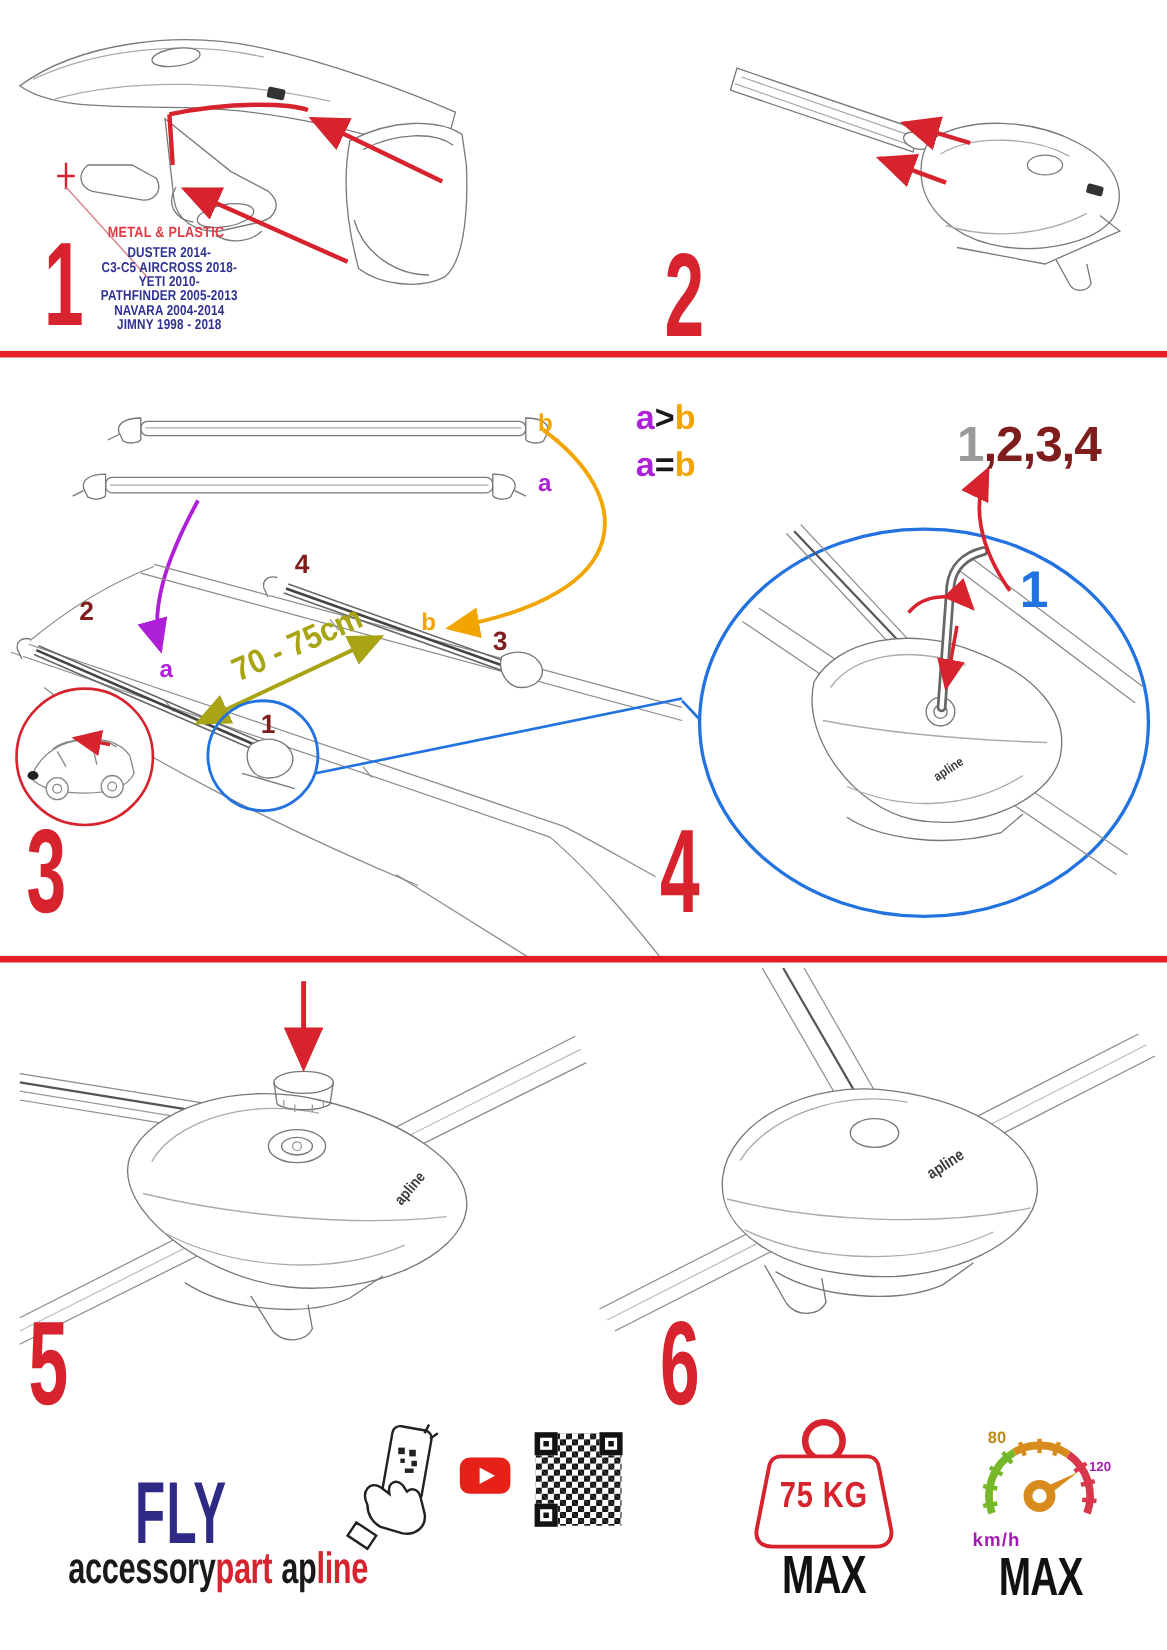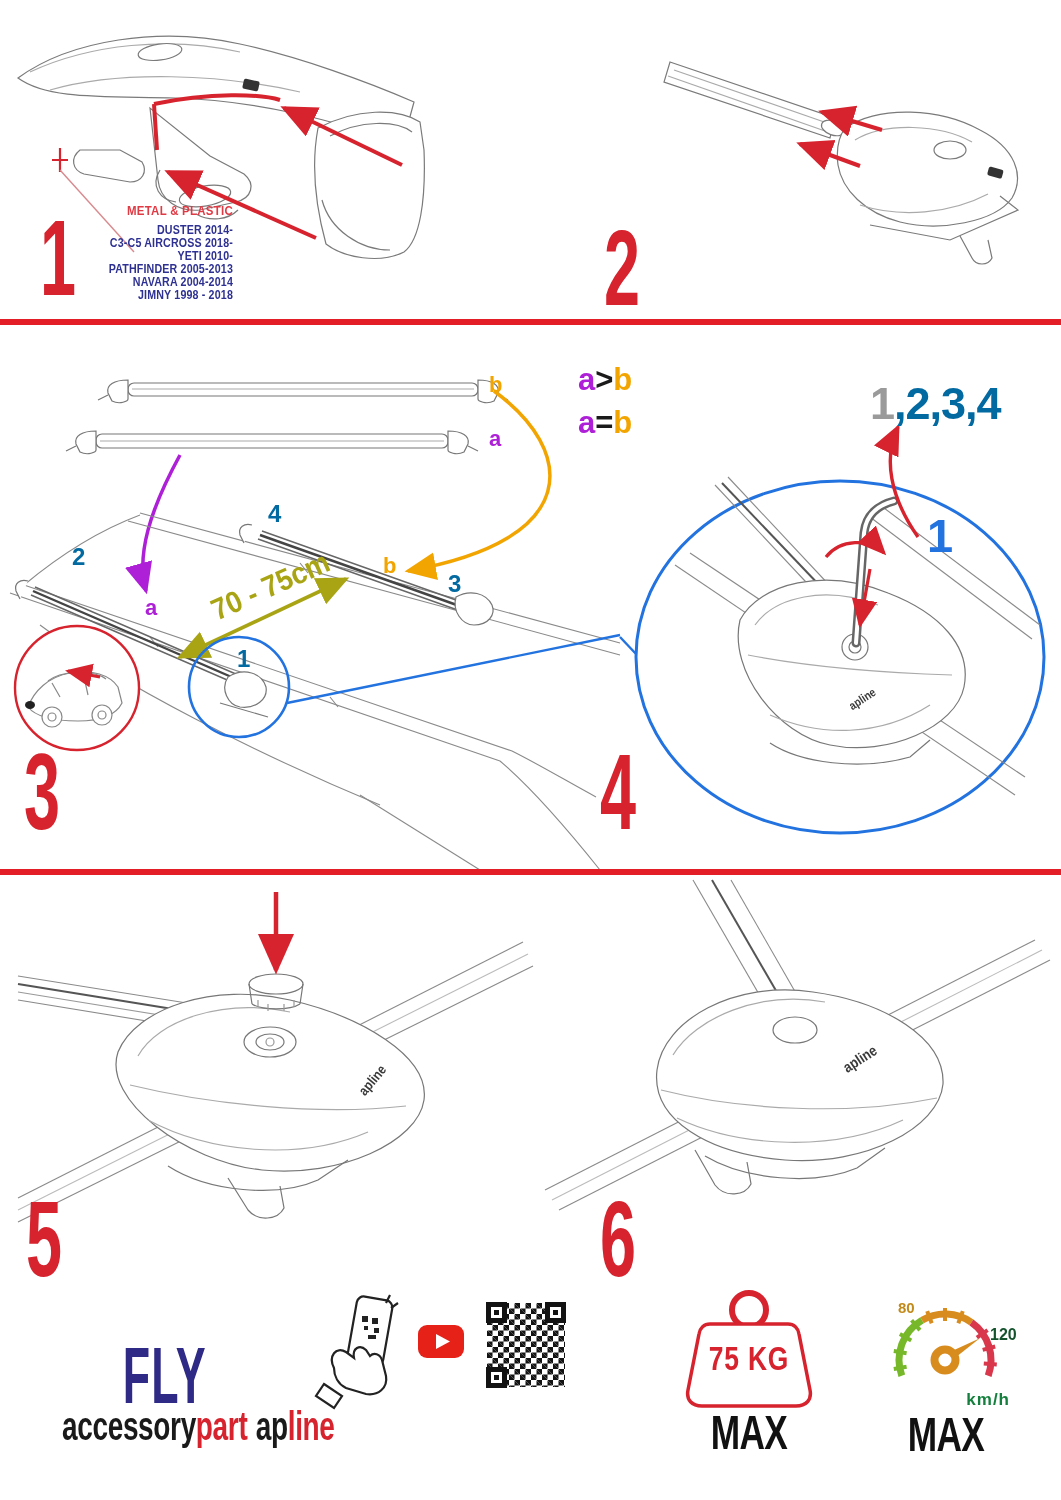--- a/index.html
+++ b/index.html
@@ -2,49 +2,49 @@
 <html><head>
 <meta charset="utf-8">
 <style>
   html,body{margin:0;padding:0;background:#fff}
   .sheet{position:relative;width:1061px;height:1500px;background:#fff;overflow:hidden;
          font-family:"Liberation Sans",sans-serif;color:#1a1a1a}
   svg.draw{position:absolute;overflow:visible}
   .divider{position:absolute;left:0;width:1061px;height:6px;background:#e31e26}
   .stepnum{position:absolute;font-size:108px;font-weight:700;line-height:.85;color:#d6232e;
            transform:scaleX(.6);transform-origin:0 0;white-space:nowrap}
-  .spec{position:absolute;left:40px;top:203px;width:193px;text-align:right}
+  .spec{position:absolute;left:40px;top:203px;width:193px;text-align:center}
   .spec-head{color:#e03a44;font-weight:700;font-size:13.5px;letter-spacing:.3px;
              transform:scaleX(.85);transform-origin:100% 0;margin-bottom:5px}
   .spec-lines div{color:#2e3192;font-weight:700;font-size:13px;line-height:1.0;letter-spacing:.2px}
   .spec-lines{transform:scaleX(.82);transform-origin:100% 0}
   .lbl{position:absolute;font-weight:700;white-space:nowrap}
-  .blue{color:#0369a1}.purple{color:#ae1fd8}.orange{color:#f2a500}.grayc{color:#9a9a9a}
+  .blue{color:#7f1d1d}.purple{color:#ae1fd8}.orange{color:#f2a500}.grayc{color:#9a9a9a}
   .f24{font-size:24px}.f22{font-size:22px}
   .legend{position:absolute;left:578px;top:358px;font-size:31px;font-weight:700;line-height:1.4}
   .legend .op{color:#1a1a1a}
   .measure{position:absolute;left:206px;top:596px;font-size:30px;font-weight:700;color:#a8a414;
            transform:rotate(-24deg) scaleX(.92);transform-origin:0 0;white-space:nowrap}
   .seq{position:absolute;left:870px;top:378px;font-size:45px;font-weight:700;letter-spacing:-1px;white-space:nowrap}
   .big1{position:absolute;left:927px;top:508px;font-size:47px;font-weight:700;color:#2272e0}
   .apline-tag{position:absolute;font-weight:700;color:#3a3a3a;white-space:nowrap;letter-spacing:0}
   .fly{position:absolute;left:92px;top:1336px;width:140px;text-align:center;font-size:80px;font-weight:700;
        color:#2e2a85;transform:scaleX(.56);transform-origin:50% 0;line-height:1;letter-spacing:2px}
   .brandline{position:absolute;left:62px;top:1406px;font-size:40px;font-weight:700;letter-spacing:-.5px;
              transform:scaleX(.7);transform-origin:0 0;white-space:nowrap;color:#1a1a1a;line-height:1}
   .brandline .red{color:#d6232e}
   .brandline .gap{display:inline-block;width:12px}
   .kg{position:absolute;left:688px;top:1342px;width:122px;text-align:center;font-size:33px;font-weight:700;
       color:#d6232e;transform:scaleX(.8);transform-origin:50% 0;letter-spacing:1px;line-height:1}
   .maxlabel{position:absolute;text-align:center;font-size:49px;font-weight:700;color:#111;
             transform:scaleX(.72);transform-origin:50% 0;letter-spacing:-1px;line-height:1}
-  .kmh{position:absolute;left:884px;top:1390px;width:126px;text-align:right;font-size:17px;font-weight:700;
-       color:#15803d;letter-spacing:1px}
+  .kmh{position:absolute;left:884px;top:1390px;width:126px;text-align:left;font-size:17px;font-weight:700;
+       color:#a21caf;letter-spacing:1px}
   .g60{position:absolute;left:898px;top:1299px;font-size:15px;font-weight:700;color:#c28a1b}
-  .g120{position:absolute;left:990px;top:1326px;font-size:16px;font-weight:700;color:#14532d}
+  .g120{position:absolute;left:990px;top:1326px;font-size:12px;font-weight:700;color:#a21caf}
   .qr{position:absolute;left:487px;top:1303px;width:78px;height:84px;
       background-image:linear-gradient(45deg,#131313 26%,transparent 26%,transparent 74%,#131313 74%),
                        linear-gradient(45deg,#131313 26%,transparent 26%,transparent 74%,#131313 74%);
       background-size:11px 11px;background-position:0 0,5.5px 5.5px}
   .qr-f{position:absolute;width:21px;height:21px;border:5px solid #131313;background:#fff;box-sizing:border-box}
   .qr-f::after{content:"";position:absolute;left:3px;top:3px;width:5px;height:5px;background:#131313}
   .qr-tl{left:-1px;top:-1px}.qr-tr{right:-1px;top:-1px}.qr-bl{left:-1px;bottom:-1px}
 </style>
 </head>
 <body>

